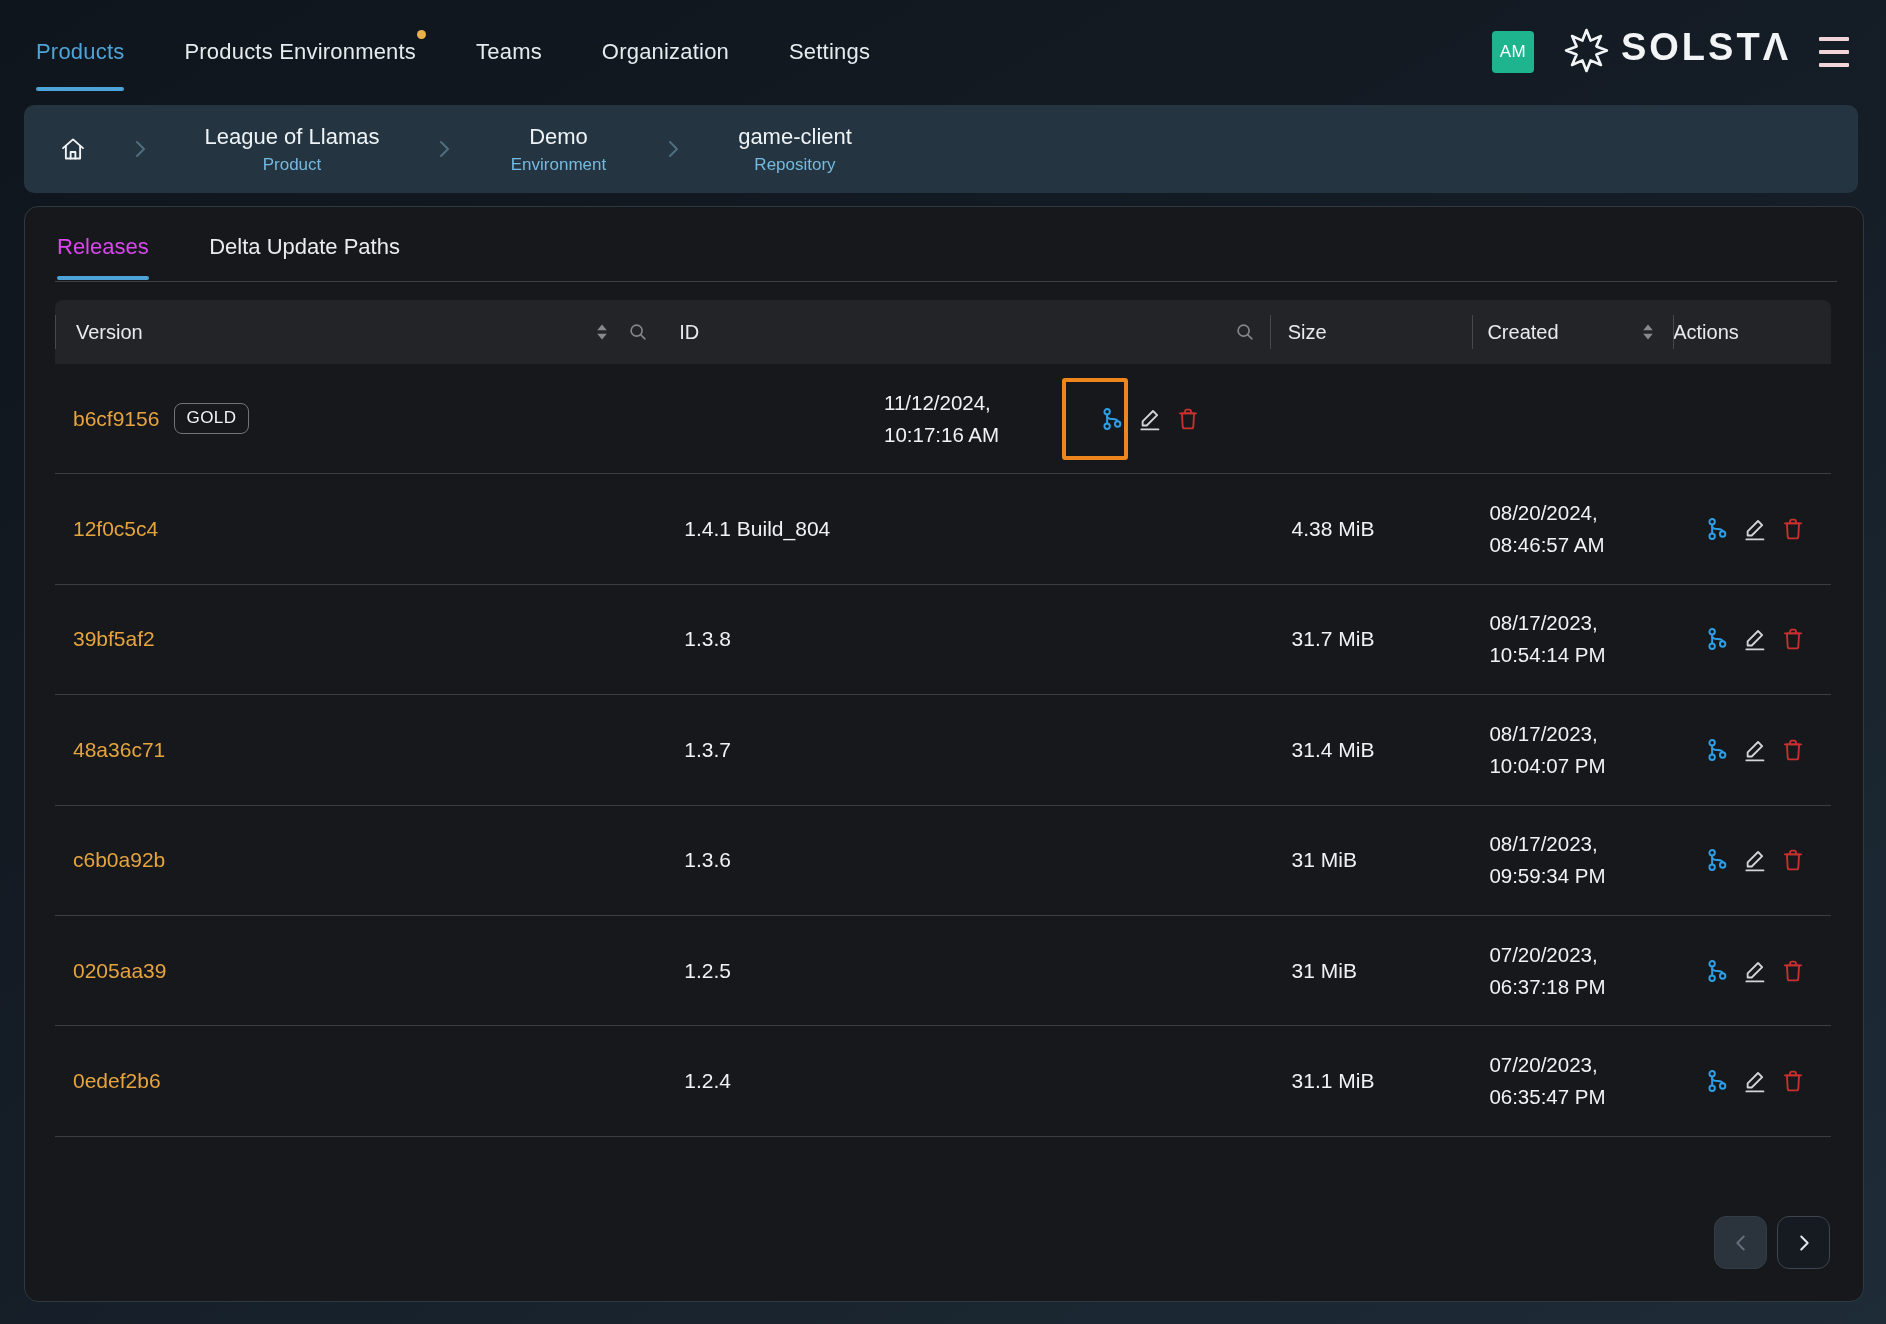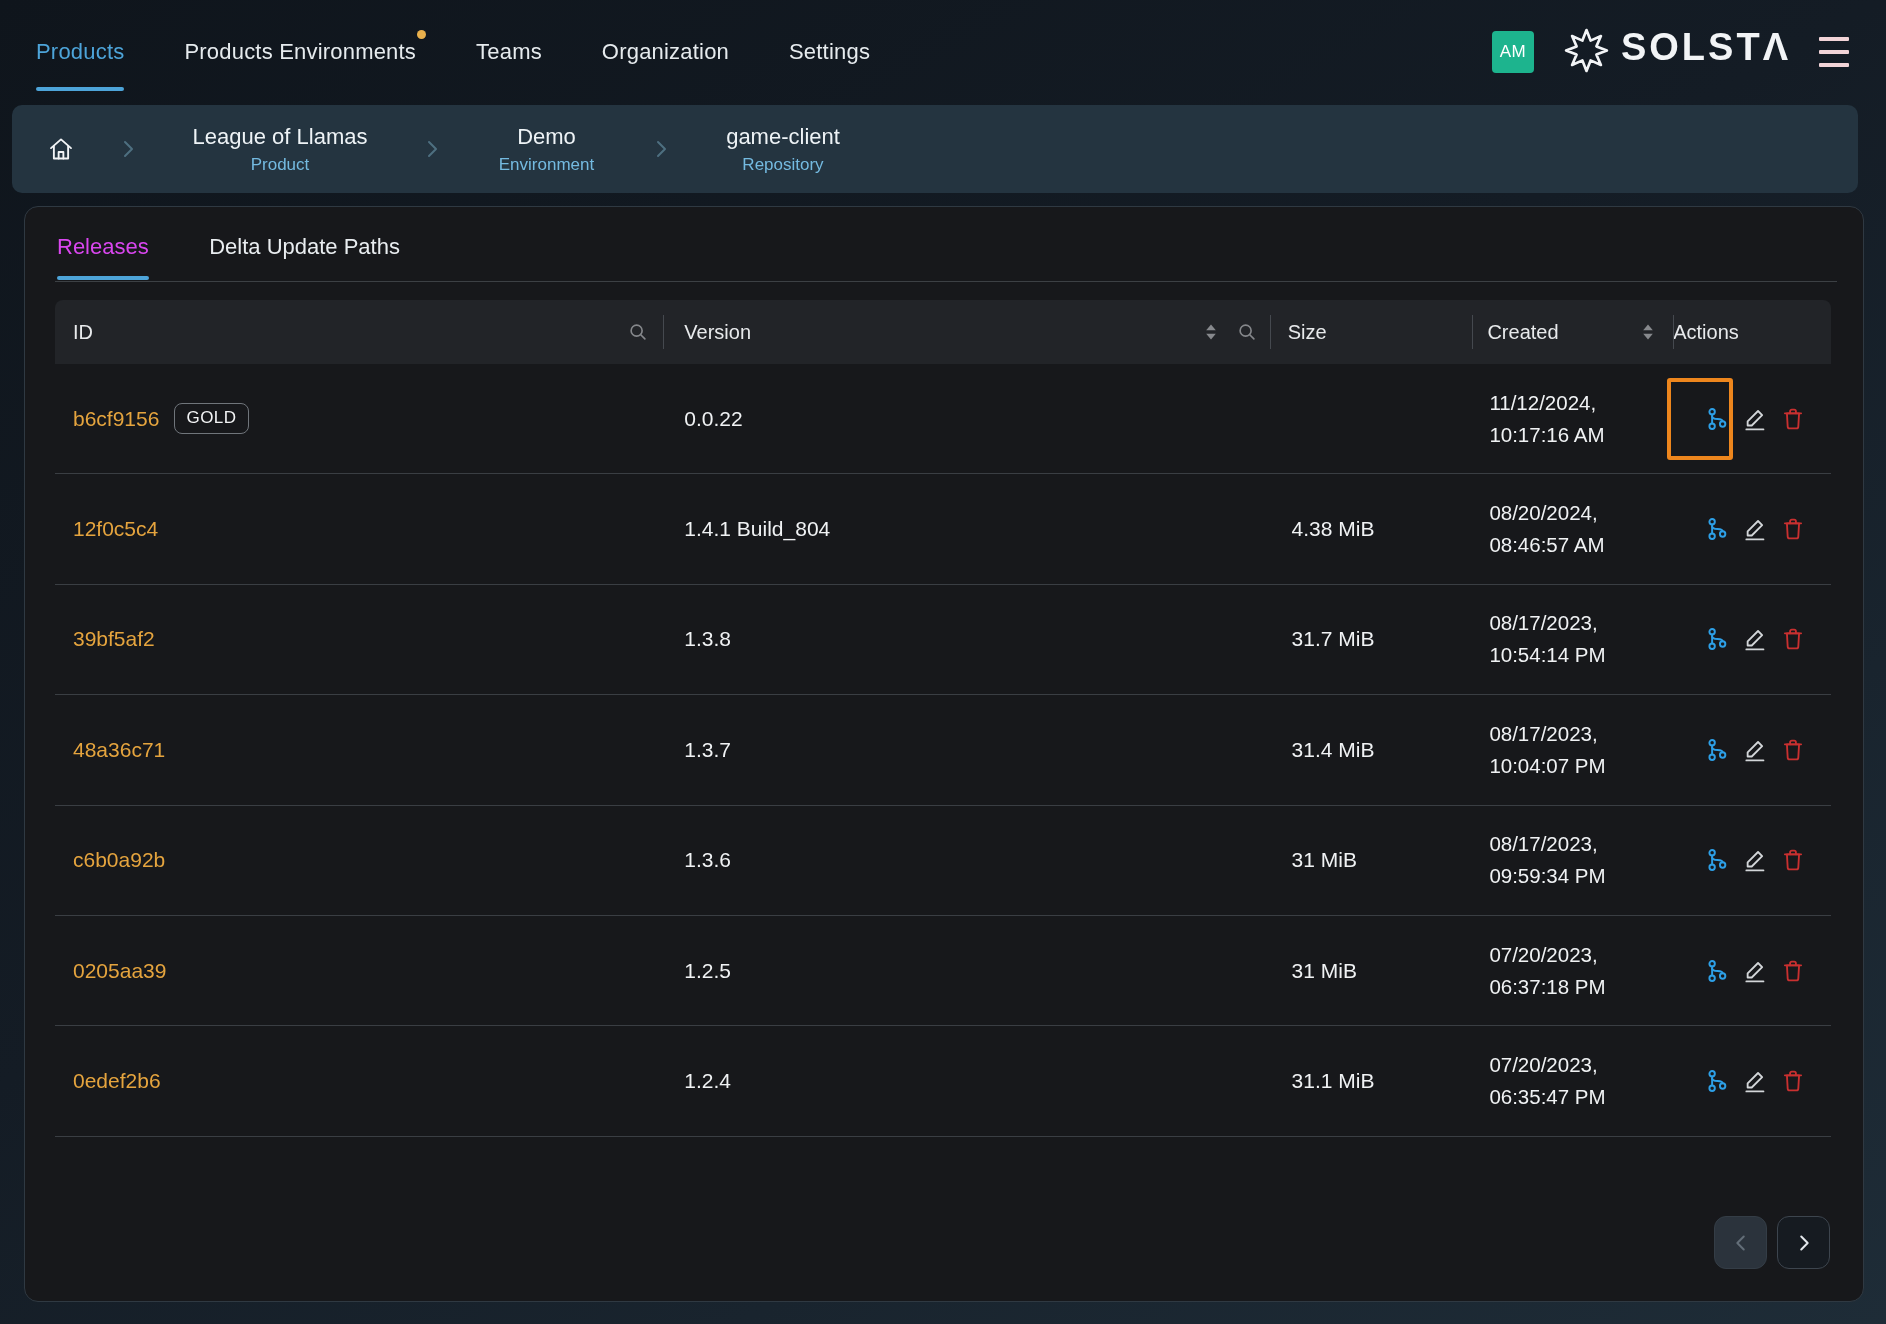--- a/index.html
+++ b/index.html
@@ -56,21 +56,21 @@
   .logo { display: flex; align-items: flex-start; gap: 10px; cursor: pointer; }
   .logo-word {
     font-size: 38px; font-weight: 700; letter-spacing: 3px;
     color: #f2f4f6; white-space: nowrap;
   }
   .hamburger { display: flex; flex-direction: column; gap: 9px; cursor: pointer; padding: 4px 0; }
   .hamburger span { width: 30px; height: 4px; background: #f2d4d8; border-radius: 1px; }
 
   
   .crumbbar {
-    margin: 1px 28px 0 12px;
+    margin: 1px 28px 0 24px;
     height: 88px;
     background: #243440;
     border-radius: 10px;
     display: flex;
     align-items: center;
     padding: 0 34px;
     gap: 40px;
   }
   .crumb { display: flex; flex-direction: column; align-items: center; line-height: 1.25; cursor: pointer; }
   .crumb-title { font-size: 22px; color: #eef3f6; }
@@ -290,44 +290,44 @@
 <div class="panel">
 
   <div class="tabs">
     <span class="tab active">Releases</span>
     <span class="tab">Delta Update Paths</span>
     <div class="tabs-line"></div>
   </div>
 
   <div class="table">
     <div class="thead">
-      <div class="th th-id col-id">
-        <span>ID</span>
-        <span class="hdr-search">
-          <svg width="22" height="22" viewBox="0 0 24 24" fill="none" stroke="#85878b" stroke-width="1.8" stroke-linecap="round">
-            <circle cx="10.5" cy="10.5" r="6"></circle>
-              <line x1="15" y1="15" x2="19.5" y2="19.5"></line>
-          </svg>
-        </span>
-      </div>
       <div class="th th-version col-version divided">
         <span>Version</span>
         <span class="hdr-icons">
           <span class="hdr-sort">
             <svg width="20" height="20" viewBox="0 0 20 20" fill="#87898d">
               <polygon points="10,2.5 14.8,8.3 5.2,8.3"></polygon>
                 <polygon points="10,17.5 5.2,11.7 14.8,11.7"></polygon>
             </svg>
           </span>
           <span class="hdr-search">
             <svg width="22" height="22" viewBox="0 0 24 24" fill="none" stroke="#85878b" stroke-width="1.8" stroke-linecap="round">
               <circle cx="10.5" cy="10.5" r="6"></circle>
                 <line x1="15" y1="15" x2="19.5" y2="19.5"></line>
             </svg>
           </span>
+        </span>
+      </div>
+      <div class="th th-id col-id">
+        <span>ID</span>
+        <span class="hdr-search">
+          <svg width="22" height="22" viewBox="0 0 24 24" fill="none" stroke="#85878b" stroke-width="1.8" stroke-linecap="round">
+            <circle cx="10.5" cy="10.5" r="6"></circle>
+              <line x1="15" y1="15" x2="19.5" y2="19.5"></line>
+          </svg>
         </span>
       </div>
       <div class="th th-size col-size divided">
         <span>Size</span>
       </div>
       <div class="th th-created col-created divided">
         <span>Created</span>
         <span class="hdr-icons">
           <span class="hdr-sort">
             <svg width="20" height="20" viewBox="0 0 20 20" fill="#87898d">
@@ -340,21 +340,20 @@
       <div class="th th-actions col-actions divided">
         <span>Actions</span>
       </div>
     </div>
     <div id="rows-container">
         <div class="tr">
           <div class="td td-id col-id">
             <a class="id-link">b6cf9156</a>
             <span class="badge">GOLD</span>
           </div>
-          <div class="td td-version col-version">0.0.22</div>
           <div class="td td-size col-size"></div>
           <div class="td td-created col-created">
             <div>11/12/2024,</div>
             <div>10:17:16 AM</div>
           </div>
           <div class="td td-actions col-actions">
             <div class="branch-highlight"></div>
             <button class="icon-btn btn-branch">
               <svg viewBox="0 0 24 24" fill="none" stroke="currentColor" stroke-width="1.8" stroke-linecap="round">
                 <circle cx="7.5" cy="5.3" r="2.5"></circle>

